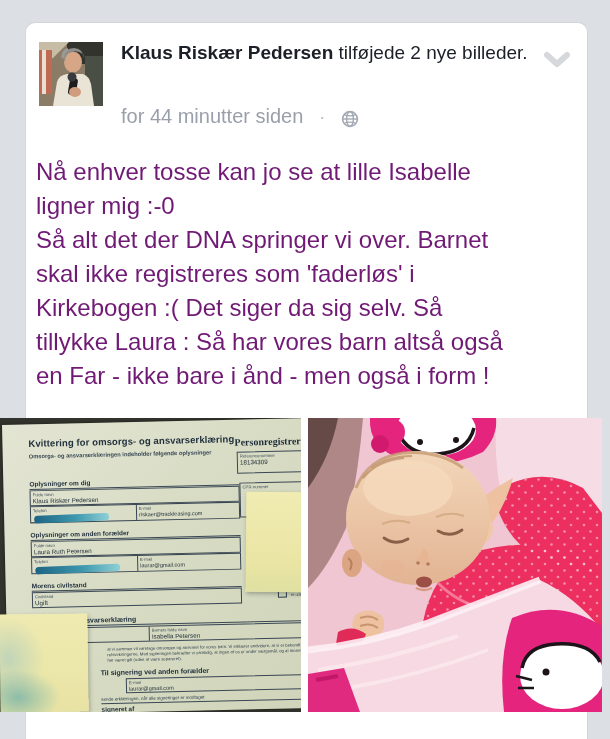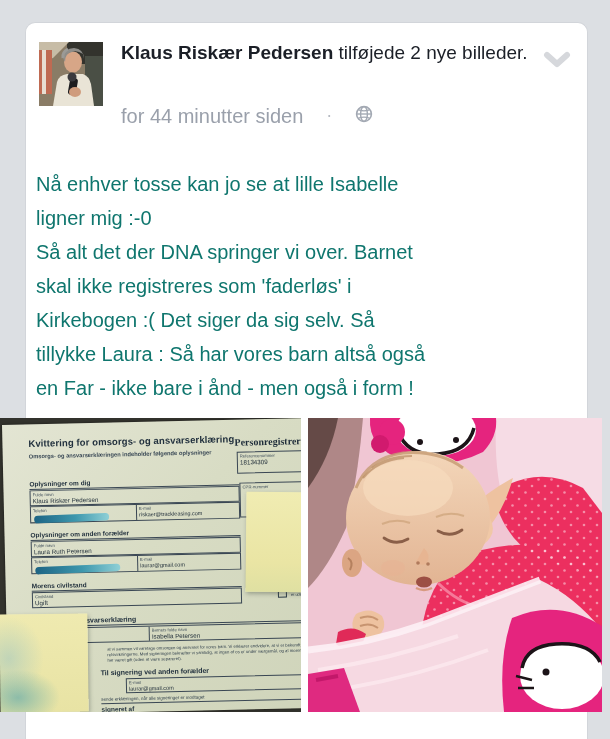--- a/index.html
+++ b/index.html
@@ -3,24 +3,24 @@
 <meta charset="utf-8">
 <style>
   html,body{margin:0;padding:0;}
   body{width:610px;height:739px;background:#dcdfe3;font-family:"Liberation Sans","DejaVu Sans",sans-serif;overflow:hidden;}
   .screen{position:relative;width:610px;height:739px;overflow:hidden;}
   
   .card{position:absolute;left:25px;top:22px;width:563px;height:717px;background:#ffffff;border:1px solid #d2d5da;border-bottom:none;border-radius:10px 10px 0 0;box-sizing:border-box;}
   .avatar{position:absolute;left:13px;top:19px;width:64px;height:64px;overflow:hidden;background:#7b6f5e;}
   .titleblock{position:absolute;left:95px;top:15px;width:412px;font-size:19px;line-height:30px;color:#1b1f27;}
   .author{font-weight:bold;}
-  .meta{position:absolute;left:95px;top:82px;font-size:20px;color:#9aa0ab;display:flex;align-items:flex-start;gap:23px;}
+  .meta{position:absolute;left:95px;top:82px;font-size:20px;color:#9aa0ab;display:flex;align-items:flex-end;gap:16px;}
   .meta .dot{color:#b6bac2;font-size:18px;}
   .chevron{position:absolute;right:16px;top:28px;width:28px;height:20px;}
-  .postbody{position:absolute;left:10px;top:144px;width:548px;font-size:20px;line-height:34px;color:#0f766e;white-space:pre-line;}
+  .postbody{position:absolute;left:10px;top:132px;width:548px;font-size:24px;line-height:34px;color:#701a75;white-space:pre-line;}
   
   .photo{position:absolute;top:418px;height:294px;overflow:hidden;}
   .photo-doc{left:0;width:301px;background:#33332d;}
   .photo-baby{left:308px;width:294px;}
   
   .paper{position:absolute;left:2px;top:7px;width:620px;height:580px;background:linear-gradient(135deg,#e3e5d3 0%,#d8dcc4 45%,#cfd4ba 100%);transform:rotate(-1.3deg) scale(0.5);transform-origin:top left;box-shadow:0 0 6px rgba(0,0,0,.5);color:#2b3a47;}
   .paper *{position:absolute;box-sizing:border-box;}
   .d-title{left:52px;top:28px;font-size:19px;font-weight:bold;letter-spacing:.2px;color:#22313e;}
   .d-sub{left:52px;top:58px;font-size:11.5px;font-weight:bold;color:#3a4956;}
   .d-agency{left:464px;top:34px;font-size:20px;font-weight:bold;font-family:"Liberation Serif","DejaVu Serif",serif;color:#1f2d3a;}

